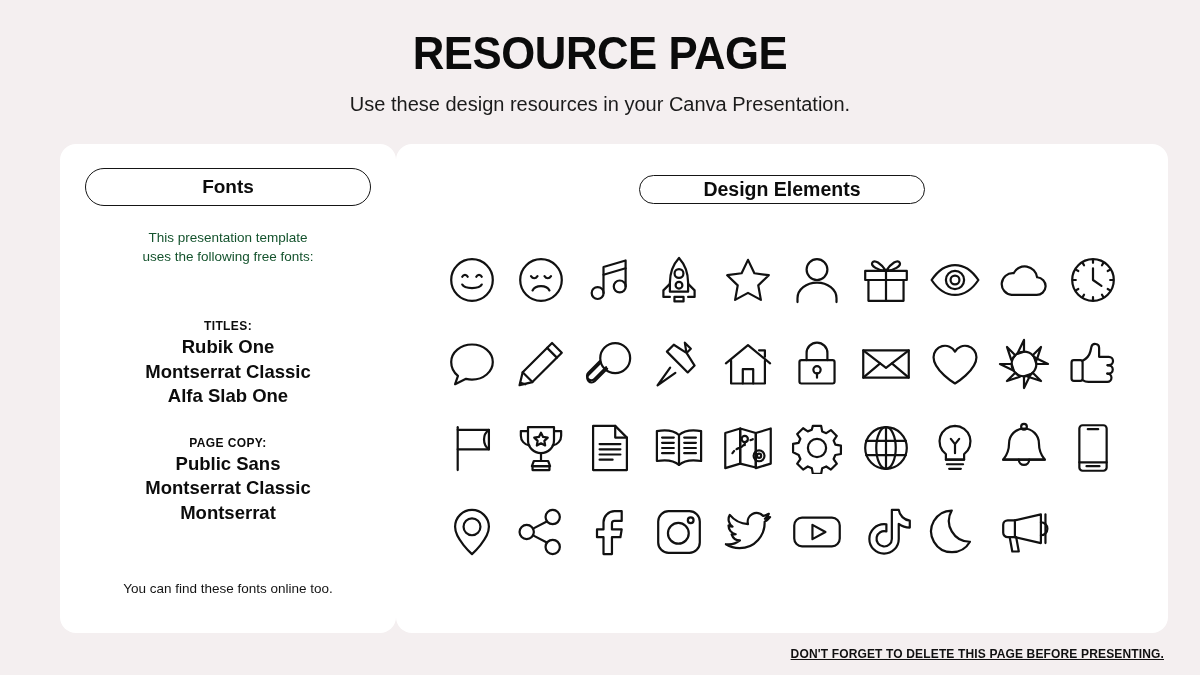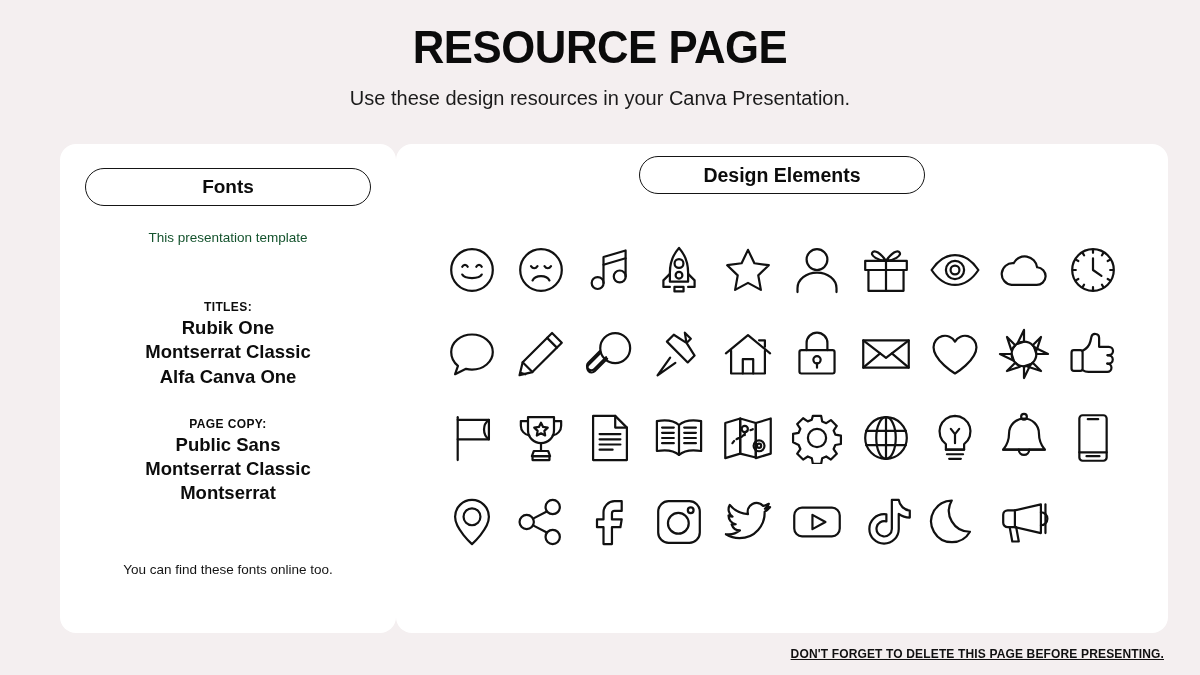--- a/index.html
+++ b/index.html
@@ -11,21 +11,21 @@
     color: #111111;
     overflow: hidden;
   }
   .slide {
     position: relative;
     width: 1200px; height: 675px;
     background: #F4EFF0;
   }
 
   
-  .header { text-align: center; padding-top: 22px; }
+  .header { text-align: center; padding-top: 28px; }
   .page-title {
     font-size: 47px;
     font-weight: 800;
     letter-spacing: -0.5px;
     line-height: 1.05;
     color: #0B0B0B;
     transform: scaleX(0.93);
   }
   .page-subtitle {
     margin-top: 16px;
@@ -59,22 +59,22 @@
     display: flex;
     align-items: center;
     justify-content: center;
   }
   .pill-fonts {
     margin-top: 24px;
     width: 286px; height: 38px;
     font-size: 19px;
   }
   .pill-elements {
-    margin-top: 12px;
-    width: 286px; height: 38px;
+    margin-top: 31px;
+    width: 286px; height: 29px;
     font-size: 19.5px;
   }
 
   
   .fonts-body { text-align: center; padding: 0 26px; }
   .fonts-intro {
     margin-top: 22px;
     font-size: 13.5px;
     line-height: 1.42;
     color: #14532d;
@@ -152,27 +152,28 @@
   <div class="panels">
 
     <div class="panel panel-fonts">
       <div class="pill pill-fonts">
         <span>Fonts</span>
       </div>
 
       <div class="fonts-body">
         <div class="fonts-intro">
           <div>This presentation template</div>
+          <div>uses the following free fonts:</div>
         </div>
 
         <div class="fonts-group group-titles">
           <div class="group-label">TITLES:</div>
           <div class="font-item">Rubik One</div>
           <div class="font-item">Montserrat Classic</div>
-          <div class="font-item">Alfa Canva One</div>
+          <div class="font-item">Alfa Slab One</div>
         </div>
 
         <div class="fonts-group group-body">
           <div class="group-label">PAGE COPY:</div>
           <div class="font-item">Public Sans</div>
           <div class="font-item">Montserrat Classic</div>
           <div class="font-item">Montserrat</div>
         </div>
 
         <div class="fonts-footnote">You can find these fonts online too.</div>

